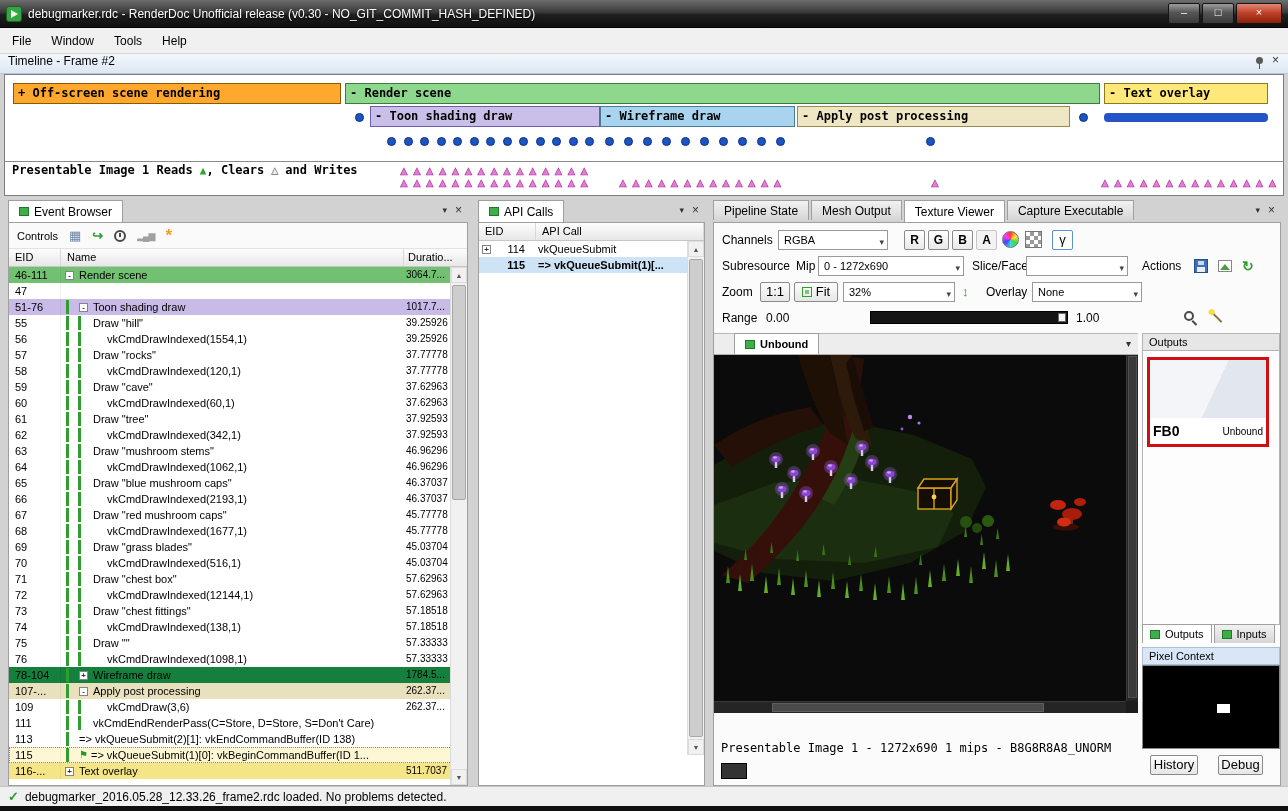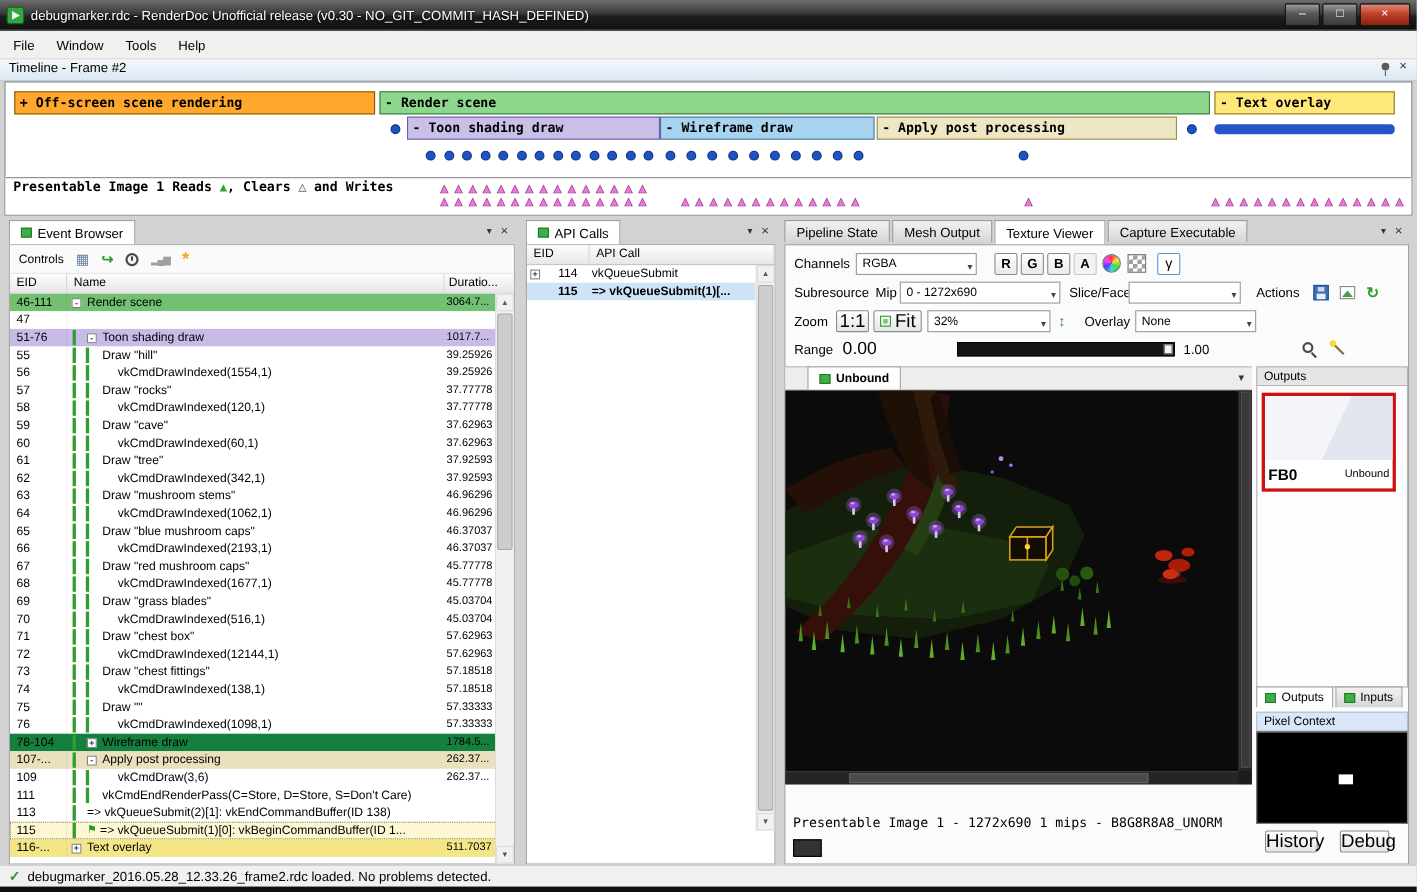--- a/index.html
+++ b/index.html
@@ -110,21 +110,21 @@
 #api-foot{position:absolute;left:0;right:0;bottom:0;height:30px;border-top:1px solid #c0c0c0;background:#f7f7f7;box-sizing:border-box}
 #api-foot .tab-icon{position:absolute;left:4px;top:5px}
 #api-foot-label{position:absolute;left:0;right:0;top:9px;text-align:center;font-size:11px;color:#444}
 
 
 #rp{left:713px;width:568px}
 #rp-content{background:#fbfbfb}
 .ctl-label{position:absolute;font-size:12px;line-height:20px}
 .combo{position:absolute;height:20px;background:#fff;border:1px solid #999;font-size:11px;line-height:18px;padding:0 16px 0 5px;box-sizing:border-box;white-space:nowrap;overflow:hidden}
 .combo::after{content:"▾";position:absolute;right:3px;top:2px;font-size:9px;color:#444}
-.btn{position:absolute;height:20px;background:linear-gradient(#fefefe,#e6e6e6);border:1px solid #8a8a8a;border-radius:2px;font-size:17px;line-height:18px;text-align:center;box-sizing:border-box}
+.btn{position:absolute;height:20px;background:linear-gradient(#fefefe,#e6e6e6);border:1px solid #8a8a8a;border-radius:2px;font-size:13px;line-height:18px;text-align:center;box-sizing:border-box}
 #lbl-channels{left:8px;top:7px}
 #combo-rgba{left:64px;top:7px;width:110px}
 #channel-buttons{position:absolute;left:190px;top:7px;display:flex;gap:3px}
 .chan-btn{width:21px;height:20px;border:1px solid #8a8a8a;background:linear-gradient(#fff,#e9e9e9);font-weight:bold;font-size:12px;line-height:18px;text-align:center;box-sizing:border-box;border-radius:2px}
 .chan-btn.off{border-color:#c6c6c6;background:#f3f3f3}
 .icon-wheel{position:absolute;left:288px;top:8px;width:17px;height:17px;border-radius:50%;border:1px solid #777;background:conic-gradient(#ff3b3b,#ffe43b,#41d941,#3bd9d9,#4343ff,#ff3bff,#ff3b3b);box-sizing:border-box}
 .icon-checker{position:absolute;left:311px;top:8px;width:17px;height:17px;border:1px solid #777;box-sizing:border-box;background-image:linear-gradient(45deg,#9a9a9a 25%,transparent 25%,transparent 75%,#9a9a9a 75%),linear-gradient(45deg,#9a9a9a 25%,#fff 25%,#fff 75%,#9a9a9a 75%);background-size:8px 8px;background-position:0 0,4px 4px}
 #btn-gamma{position:absolute;left:338px;top:7px;width:21px;height:20px;border:1px solid #5a94d6;background:#fff;text-align:center;line-height:18px;font-size:13px;box-sizing:border-box;border-radius:2px}
 #lbl-subresource{left:8px;top:33px}
 #lbl-mip{left:82px;top:33px}
@@ -141,21 +141,21 @@
 #lbl-zoom{left:8px;top:59px}
 #btn-1to1{left:46px;top:59px;width:30px}
 #btn-fit{left:80px;top:59px;width:44px;display:flex;align-items:center;justify-content:center;gap:4px}
 .icon-fit{width:10px;height:10px;border:1px solid #2f9e2f;display:inline-block;box-sizing:border-box;position:relative;flex:none}
 .icon-fit::after{content:"";position:absolute;left:2px;top:2px;right:2px;bottom:2px;background:#7ac97a}
 #combo-zoom{left:129px;top:59px;width:112px}
 #icon-flipy{position:absolute;left:248px;top:59px;color:#2f9e2f;font-weight:bold;font-size:13px;line-height:20px}
 #lbl-overlay{left:272px;top:59px}
 #combo-overlay{left:318px;top:59px;width:110px}
 #lbl-range{left:8px;top:85px}
-#range-min{position:absolute;left:52px;top:85px;font-size:16px;line-height:20px}
+#range-min{position:absolute;left:52px;top:85px;font-size:12px;line-height:20px}
 #range-track{position:absolute;left:156px;top:88px;width:198px;height:13px;background:#141414;border:1px solid #000;box-sizing:border-box}
 #range-thumb{position:absolute;right:1px;top:1px;width:8px;height:9px;background:#f4f4f4;border:1px solid #666;box-sizing:border-box}
 #range-max{position:absolute;left:362px;top:85px;font-size:12px;line-height:20px}
 .icon-magnifier{position:absolute;left:470px;top:88px;width:10px;height:10px;border:2px solid #4a4a4a;border-radius:50%;box-sizing:border-box}
 .icon-magnifier::after{content:"";position:absolute;left:7px;top:7px;width:6px;height:2px;background:#4a4a4a;transform:rotate(45deg);transform-origin:0 0}
 .icon-wand{position:absolute;left:502px;top:88px;width:2px;height:13px;background:#8a6a3a;transform:rotate(-45deg)}
 .icon-wand::after{content:"";position:absolute;left:-2px;top:-4px;width:6px;height:6px;background:#ffd84a;border-radius:50%}
 
 #tex-tabbar{position:absolute;left:0;top:110px;width:424px;height:22px;background:#ededed;border-top:1px solid #b8b8b8;border-bottom:1px solid #b0b0b0;box-sizing:border-box;display:flex;align-items:flex-end}
 #tex-tab{margin-left:20px;background:#fff;border:1px solid #9f9f9f;border-bottom:none;height:21px;display:flex;align-items:center;padding:0 10px;font-size:11px;font-weight:bold;box-sizing:border-box}

